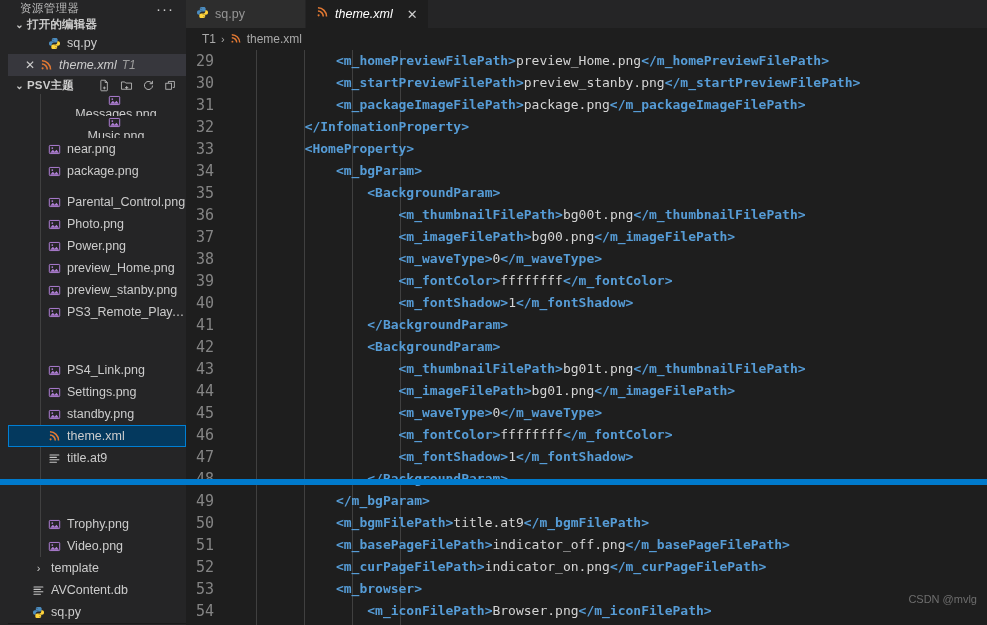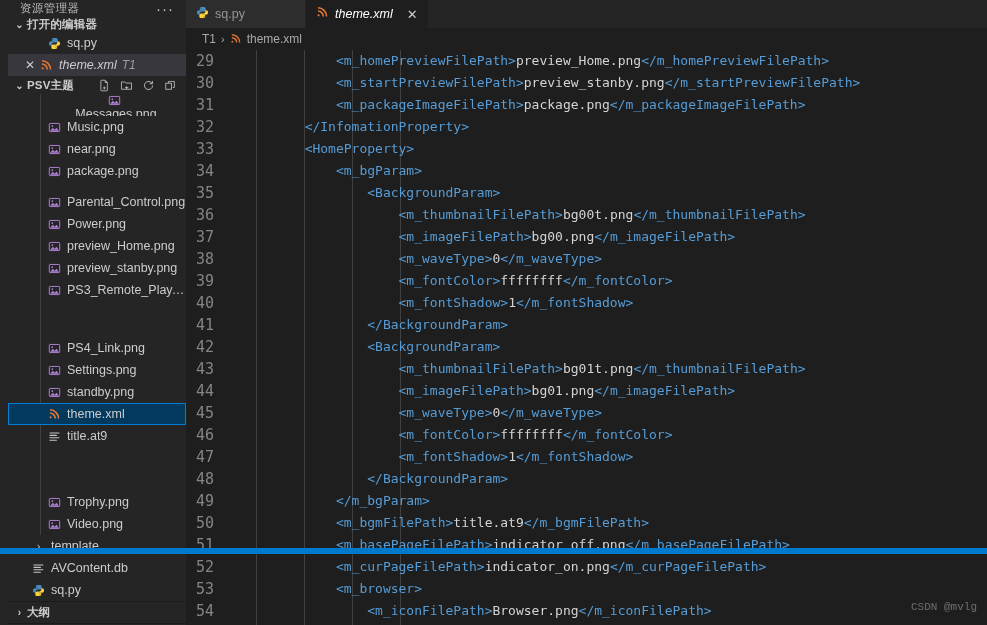--- a/index.html
+++ b/index.html
@@ -2,21 +2,21 @@
 <html><head>
 <meta charset="utf-8">
 <style>
   * { box-sizing: border-box; margin: 0; padding: 0; }
   html, body {
     width: 987px; height: 625px;
     background: #1e1e1e;
     font-family: "Liberation Sans", sans-serif;
     overflow: hidden;
   }
-  .app { position: relative; width: 987px; height: 554px; display: flex; }
+  .app { position: relative; width: 987px; height: 485px; display: flex; }
 
   
   .activity-strip { width: 8px; height: 625px; background: #252526; flex: 0 0 8px; }
 
   
   .sidebar {
     width: 178px; flex: 0 0 178px; height: 625px;
     background: #252526; color: #cccccc;
     display: flex; flex-direction: column;
     font-size: 12.5px;
@@ -95,29 +95,29 @@
     font-family: "DejaVu Sans Mono", monospace;
     font-size: 13px; line-height: 22px;
     white-space: pre;
   }
   .cline { display: flex; height: 22px; align-items: center; }
   .lnum {
     width: 50px; min-width: 50px; text-align: right; padding-right: 22px;
     color: #858585; font-size: 15px;
   }
   .ltext { position: relative; flex: 1; padding-left: 6px; }
-  .tagc { color: #569cd6; }
+  .tagc { color: #569cd6; font-weight: bold; }
   .valc { color: #d4d4d4; }
 
   .indent-guides { position: absolute; inset: 0; pointer-events: none; }
   .ig { position: absolute; top: 0; bottom: 0; width: 1px; background: #404040; }
 
   .watermark {
-    position: absolute; right: 10px; bottom: 12px;
-    font-size: 11px; color: #6e6e6e; font-family: Liberation Mono, monospace;
+    position: absolute; right: 10px; bottom: 20px;
+    font-size: 11px; color: #6e6e6e; font-family: Liberation Sans, sans-serif;
   }
 
   .statusbar {
     position: absolute; left: 0; right: 0; bottom: 0; height: 6px;
     background: #007acc;
   }
   .sb-left-block { position: absolute; left: 0; bottom: 0; width: 186px; height: 6px; background: #252526; }
 </style>
 </head>
 <body>
@@ -199,21 +199,21 @@
           <div class="row" style="padding-left: 38px; flex-direction: column;">
             <span class="ic">
               <svg width="13" height="13" viewBox="0 0 16 16">
                 <rect x="1.6" y="3" width="12.8" height="10" rx="1" fill="none" stroke="#b180d7" stroke-width="1.2"></rect>
                 <circle cx="5.3" cy="6.3" r="1.1" fill="#b180d7"></circle>
                 <path d="M2.6 12l3.4-3.6 2.2 2.3 2.2-2.4 3 3.7z" fill="#b180d7"></path>
               </svg>
             </span>
             <span class="nm">Messages.png</span>
           </div>
-          <div class="row" style="padding-left: 38px;">
+          <div class="row" style="padding-left: 38px; flex-direction: column;">
             <span class="ic">
               <svg width="13" height="13" viewBox="0 0 16 16">
                 <rect x="1.6" y="3" width="12.8" height="10" rx="1" fill="none" stroke="#b180d7" stroke-width="1.2"></rect>
                 <circle cx="5.3" cy="6.3" r="1.1" fill="#b180d7"></circle>
                 <path d="M2.6 12l3.4-3.6 2.2 2.3 2.2-2.4 3 3.7z" fill="#b180d7"></path>
               </svg>
             </span>
             <span class="nm">Music.png</span>
           </div>
           <div class="row" style="padding-left: 38px; align-items: center;">
@@ -238,20 +238,30 @@
           </div>
           <div class="row" style="padding-left: 38px; margin-top: 9px;">
             <span class="ic">
               <svg width="13" height="13" viewBox="0 0 16 16">
                 <rect x="1.6" y="3" width="12.8" height="10" rx="1" fill="none" stroke="#b180d7" stroke-width="1.2"></rect>
                 <circle cx="5.3" cy="6.3" r="1.1" fill="#b180d7"></circle>
                 <path d="M2.6 12l3.4-3.6 2.2 2.3 2.2-2.4 3 3.7z" fill="#b180d7"></path>
               </svg>
             </span>
             <span class="nm">Parental_Control.png</span>
+          </div>
+          <div class="row" style="padding-left: 38px;">
+            <span class="ic">
+              <svg width="13" height="13" viewBox="0 0 16 16">
+                <rect x="1.6" y="3" width="12.8" height="10" rx="1" fill="none" stroke="#b180d7" stroke-width="1.2"></rect>
+                <circle cx="5.3" cy="6.3" r="1.1" fill="#b180d7"></circle>
+                <path d="M2.6 12l3.4-3.6 2.2 2.3 2.2-2.4 3 3.7z" fill="#b180d7"></path>
+              </svg>
+            </span>
+            <span class="nm">Photo.png</span>
           </div>
           <div class="row" style="padding-left: 38px;">
             <span class="ic">
               <svg width="13" height="13" viewBox="0 0 16 16">
                 <rect x="1.6" y="3" width="12.8" height="10" rx="1" fill="none" stroke="#b180d7" stroke-width="1.2"></rect>
                 <circle cx="5.3" cy="6.3" r="1.1" fill="#b180d7"></circle>
                 <path d="M2.6 12l3.4-3.6 2.2 2.3 2.2-2.4 3 3.7z" fill="#b180d7"></path>
               </svg>
             </span>
             <span class="nm">Power.png</span>

